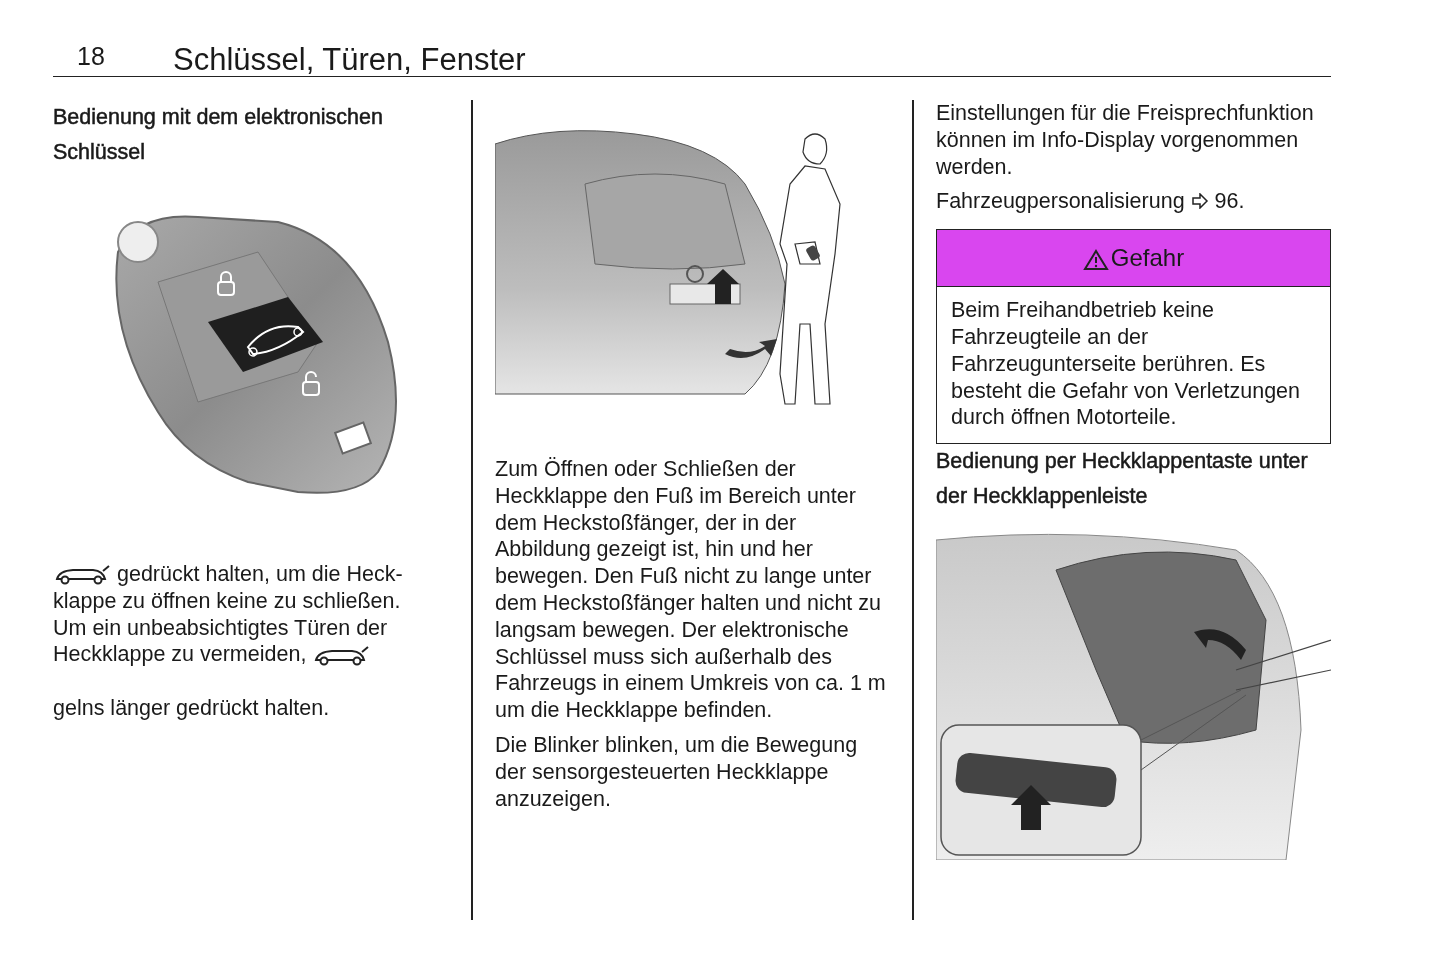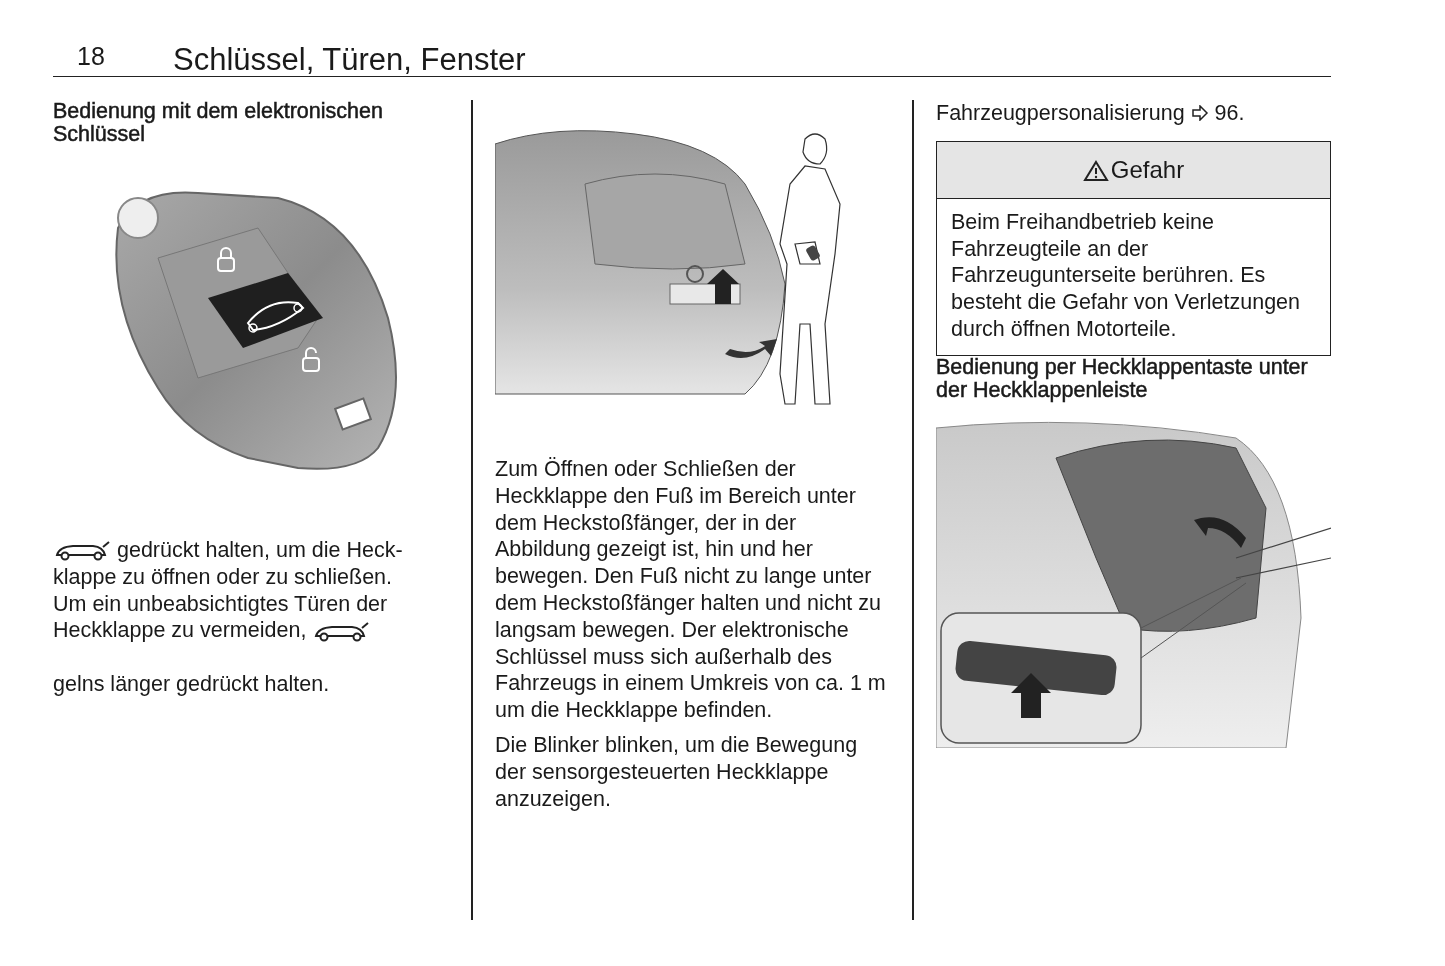--- a/index.html
+++ b/index.html
@@ -9,26 +9,26 @@
             border-bottom:1.5px solid #222; }
   .page-num { position:absolute; left:0; top:2px; font-size:25px;margin-left:24px; }
   .chapter { position:absolute; left:120px; top:2px; font-size:31px; }
   .col { position:absolute; top:100px; font-size:21.5px; line-height:26.8px; }
   .col1 { left:53px; width:400px; }
   .col2 { left:495px; width:400px; }
   .col3 { left:936px; width:395px; }
   .rule { position:absolute; top:100px; width:1.5px; height:820px; background:#222; }
   .rule1 { left:471px; }
   .rule2 { left:912px; }
-  h3 { font-size:21.5px; font-weight:normal; margin:0; line-height:23px;
+  h3 { font-size:21.5px; font-weight:normal; margin:0; line-height:35px;
        -webkit-text-stroke:0.5px #1a1a1a; }
   p { margin:0 0 8px 0; }
   .fig { position:relative; background:#fff; }
   .warn { border:1.5px solid #222; margin-top:14px; }
-  .warn-head { background:#e5e5e5; border-bottom:1.5px solid #222; text-align:center;
+  .warn-head { background:#d946ef; border-bottom:1.5px solid #222; text-align:center;
                height:56px; line-height:56px; font-size:24px; }
   .warn-body { padding:10px 14px 12px 14px; }
   .tri { display:inline-block; vertical-align:middle; margin-right:2px; }
   .caricon { display:inline-block; vertical-align:middle; }
 </style>
 </head>
 <body>
 
 <div class="header">
   <span class="page-num">18</span>
@@ -68,21 +68,21 @@
     </svg>
   </div>
   <p style="margin-top:29px;">
     <svg class="caricon" width="58" height="20" viewBox="0 0 58 20">
         <path d="M4,14 Q6,6 20,5 L40,5 Q50,6 52,14 Z" fill="none" stroke="#222" stroke-width="2"></path>
         <circle cx="12" cy="15" r="3.5" fill="#fff" stroke="#222" stroke-width="2"></circle>
         <circle cx="45" cy="15" r="3.5" fill="#fff" stroke="#222" stroke-width="2"></circle>
         <path d="M50,6 L56,1" stroke="#222" stroke-width="2"></path>
       </svg>
     <span>gedrückt halten, um die Heck-</span><br>
-    <span>klappe zu öffnen oder zu schließen.</span><br>
+    <span>klappe zu öffnen keine zu schließen.</span><br>
     <span>Um ein unbeabsichtigtes Türen der</span><br>
     <span>Heckklappe zu vermeiden,</span>
     <svg class="caricon" width="58" height="20" viewBox="0 0 58 20">
         <path d="M4,14 Q6,6 20,5 L40,5 Q50,6 52,14 Z" fill="none" stroke="#222" stroke-width="2"></path>
         <circle cx="12" cy="15" r="3.5" fill="#fff" stroke="#222" stroke-width="2"></circle>
         <circle cx="45" cy="15" r="3.5" fill="#fff" stroke="#222" stroke-width="2"></circle>
         <path d="M50,6 L56,1" stroke="#222" stroke-width="2"></path>
       </svg><br>
     <br>
     <span>gelns länger gedrückt halten.</span>
@@ -111,20 +111,21 @@
         <path d="M300,120 L320,118 L325,140 L305,140 Z"></path>
       </g>
       <rect x="313" y="122" width="10" height="14" rx="3" fill="#444" transform="rotate(-30 318 129)"></rect>
     </svg>
   </div>
   <p style="margin-top:32px;width:400px;">Zum Öffnen oder Schließen der Heckklappe den Fuß im Bereich unter dem Heckstoßfänger, der in der Abbildung gezeigt ist, hin und her bewegen. Den Fuß nicht zu lange unter dem Heckstoßfänger halten und nicht zu langsam bewegen. Der elektronische Schlüssel muss sich außerhalb des Fahrzeugs in einem Umkreis von ca. 1 m um die Heckklappe befinden.</p>
   <p style="width:380px;">Die Blinker blinken, um die Bewegung der sensorgesteuerten Heckklappe anzuzeigen.</p>
 </div>
 
 <div class="col col3">
+  <p style="width:395px;">Einstellungen für die Freisprechfunktion können im Info-Display vorgenommen werden.</p>
   <p>
     <span>Fahrzeugpersonalisierung</span>
     <svg width="18" height="16" viewBox="0 0 18 16" style="vertical-align:-1px;">
         <path d="M2,5 L9,5 L9,1 L16,8 L9,15 L9,11 L2,11 Z" fill="none" stroke="#222" stroke-width="1.5"></path>
       </svg>
     <span>96.</span>
   </p>
   <div class="warn">
     <div class="warn-head">
       <svg class="tri" width="26" height="22" viewBox="0 0 26 22">

